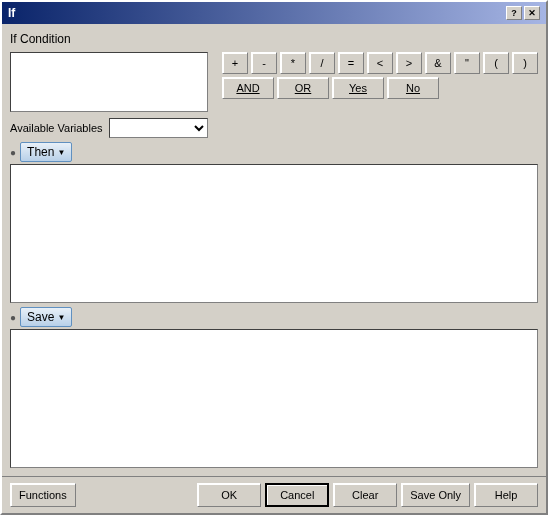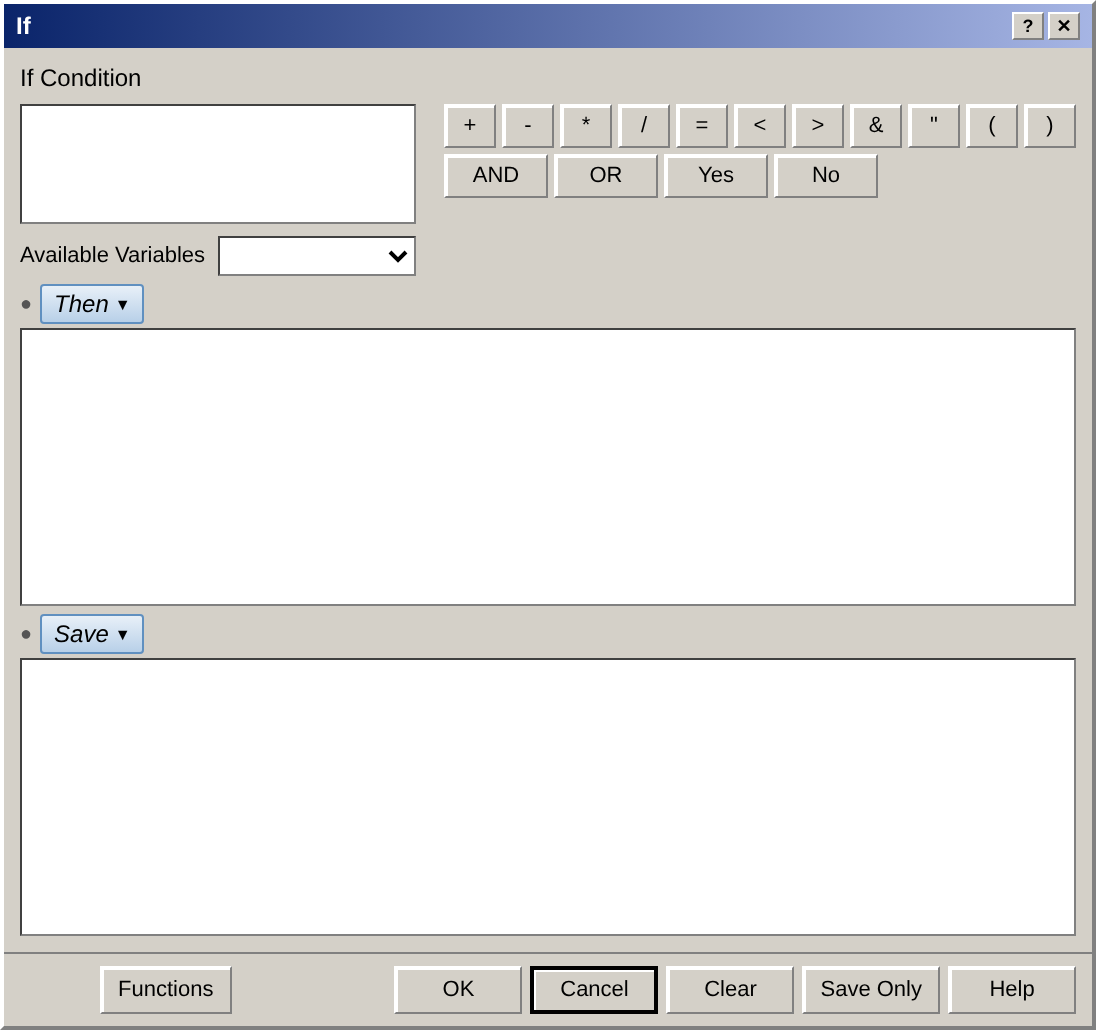--- a/index.html
+++ b/index.html
@@ -159,20 +159,21 @@
       border: 1px solid #ffffff;
       border-right-color: #808080;
       border-bottom-color: #808080;
       box-shadow: inset 1px 1px 0 #ffffff;
       cursor: pointer;
       font-size: 11px;
       padding: 0 4px;
       display: flex;
       align-items: center;
       justify-content: center;
+      text-decoration: underline;
     }
 
     .then-section {
       display: flex;
       flex-direction: column;
       gap: 2px;
       flex: 1;
     }
 
     .section-header {
@@ -191,21 +192,20 @@
       border: 1px solid #6090c0;
       border-radius: 2px;
       height: 20px;
       padding: 0 6px;
       cursor: pointer;
       font-size: 11px;
       display: flex;
       align-items: center;
       gap: 3px;
       color: #000;
-      font-style: italic;
     }
 
     .dropdown-arrow {
       font-size: 8px;
     }
 
     .text-area-box {
       background: white;
       border: 1px solid #808080;
       border-top-color: #404040;
@@ -228,21 +228,20 @@
       justify-content: space-between;
       padding: 6px 8px;
       border-top: 1px solid #808080;
       background: #d4d0c8;
       flex-shrink: 0;
     }
 
     .bottom-left {
       display: flex;
       gap: 4px;
-      margin-left: 40px;
     }
 
     .bottom-right {
       display: flex;
       gap: 4px;
       justify-content: center;
     }
 
     .bottom-btn {
       height: 24px;

